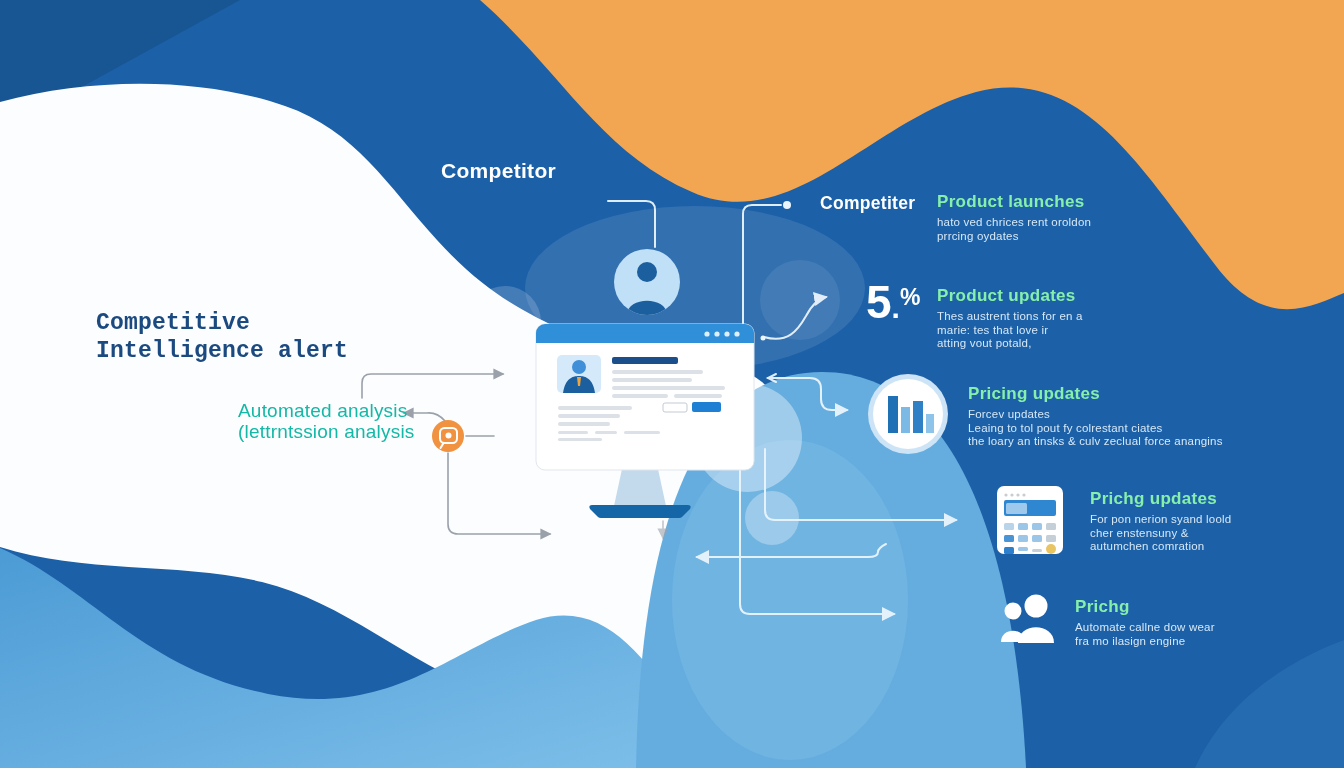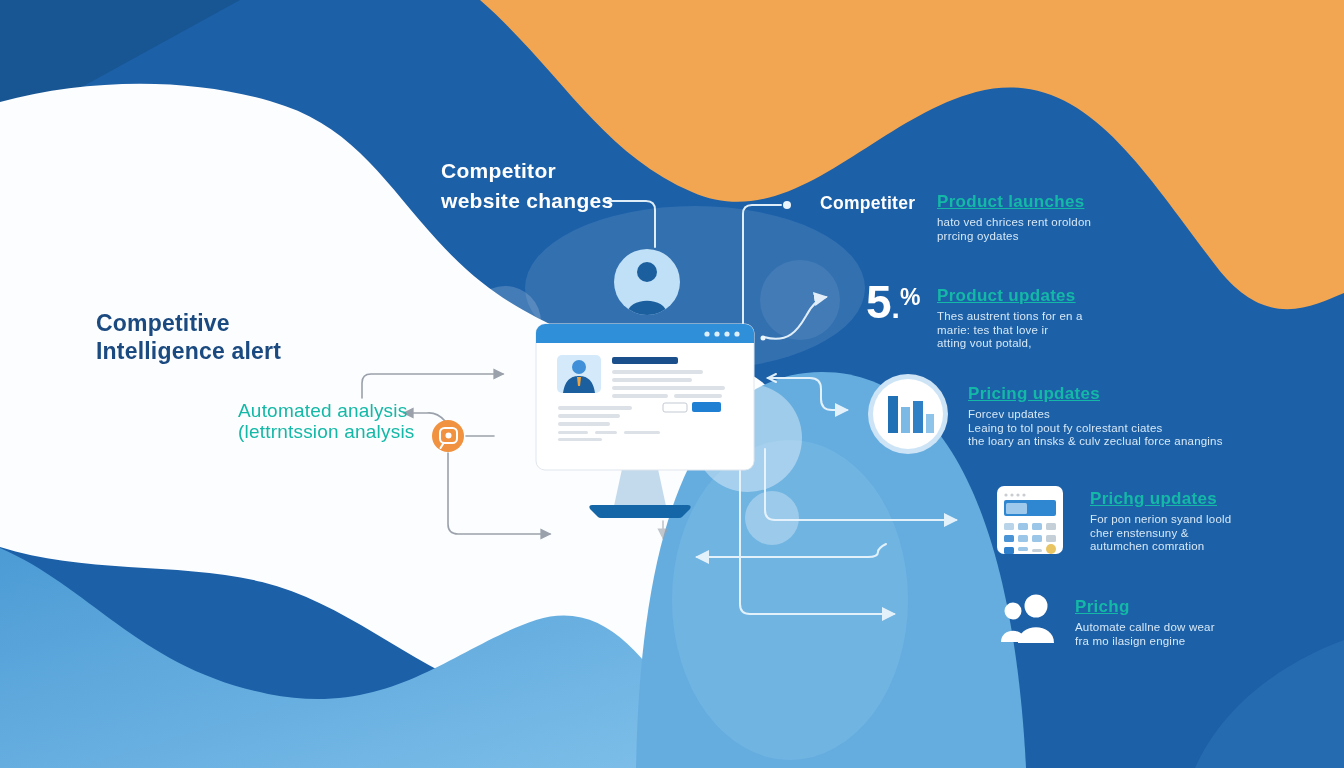--- a/index.html
+++ b/index.html
@@ -4,24 +4,24 @@
 <style>
   html,body{margin:0;padding:0;background:#0e3a66;}
   #canvas{
     position:relative;width:1344px;height:768px;overflow:hidden;
     font-family:"Liberation Sans",sans-serif;
     -webkit-font-smoothing:antialiased;
   }
   #bg{position:absolute;inset:0;}
   .label{position:absolute;white-space:nowrap;}
   .hero-label{font-size:21px;font-weight:bold;color:#ffffff;line-height:30px;letter-spacing:.3px;}
-  .main-title{font-size:23px;font-weight:bold;color:#1b4a80;line-height:28px;letter-spacing:.2px;}
+  .main-title{font-size:23px;font-weight:bold;color:#1b4a80;line-height:28px;letter-spacing:.2px;font-family:Liberation Mono, monospace;}
   .muted-label{font-size:19px;color:#14b8a6;line-height:21px;letter-spacing:.2px;}
   .competiter{font-size:17.5px;font-weight:bold;color:#ffffff;letter-spacing:.3px;}
-  .item-title{font-size:17px;font-weight:bold;color:#14b8a6;letter-spacing:.3px;line-height:20px;margin:0 0 4px 0;text-decoration:underline;}
+  .item-title{font-size:17px;font-weight:bold;color:#86efac;letter-spacing:.3px;line-height:20px;margin:0 0 4px 0;}
   .item-sub{font-size:11.5px;color:#d6e8f6;line-height:13.5px;letter-spacing:.2px;}
   .stat{color:#ffffff;font-weight:bold;}
   .stat .n{font-size:46px;line-height:44px;}
   .stat .d{font-size:30px;}
   .stat .p{font-size:23px;position:relative;top:-13px;}
 </style>
 </head>
 <body>
 
 <div id="canvas">
@@ -182,21 +182,20 @@
     <g fill="#ffffff">
       <circle cx="1013" cy="611" r="8.5"></circle>
       <path d="M1001,642 C1001,627 1025,627 1025,642 Z"></path>
       <circle cx="1036" cy="606" r="11.5"></circle>
       <path d="M1018,643 C1018,622 1054,622 1054,643 Z"></path>
     </g>
   </svg>
 
   <div class="label hero-label" style="left:441px;top:156px;">
     <div>Competitor</div>
-    <div>website changes</div>
   </div>
 
   <div class="label main-title" style="left:96px;top:309px;">
     <div>Competitive</div>
     <div>Intelligence alert</div>
   </div>
 
   <div class="label muted-label" style="left:238px;top:400px;">
     <div>Automated analysis</div>
     <div>(lettrntssion analysis</div>

